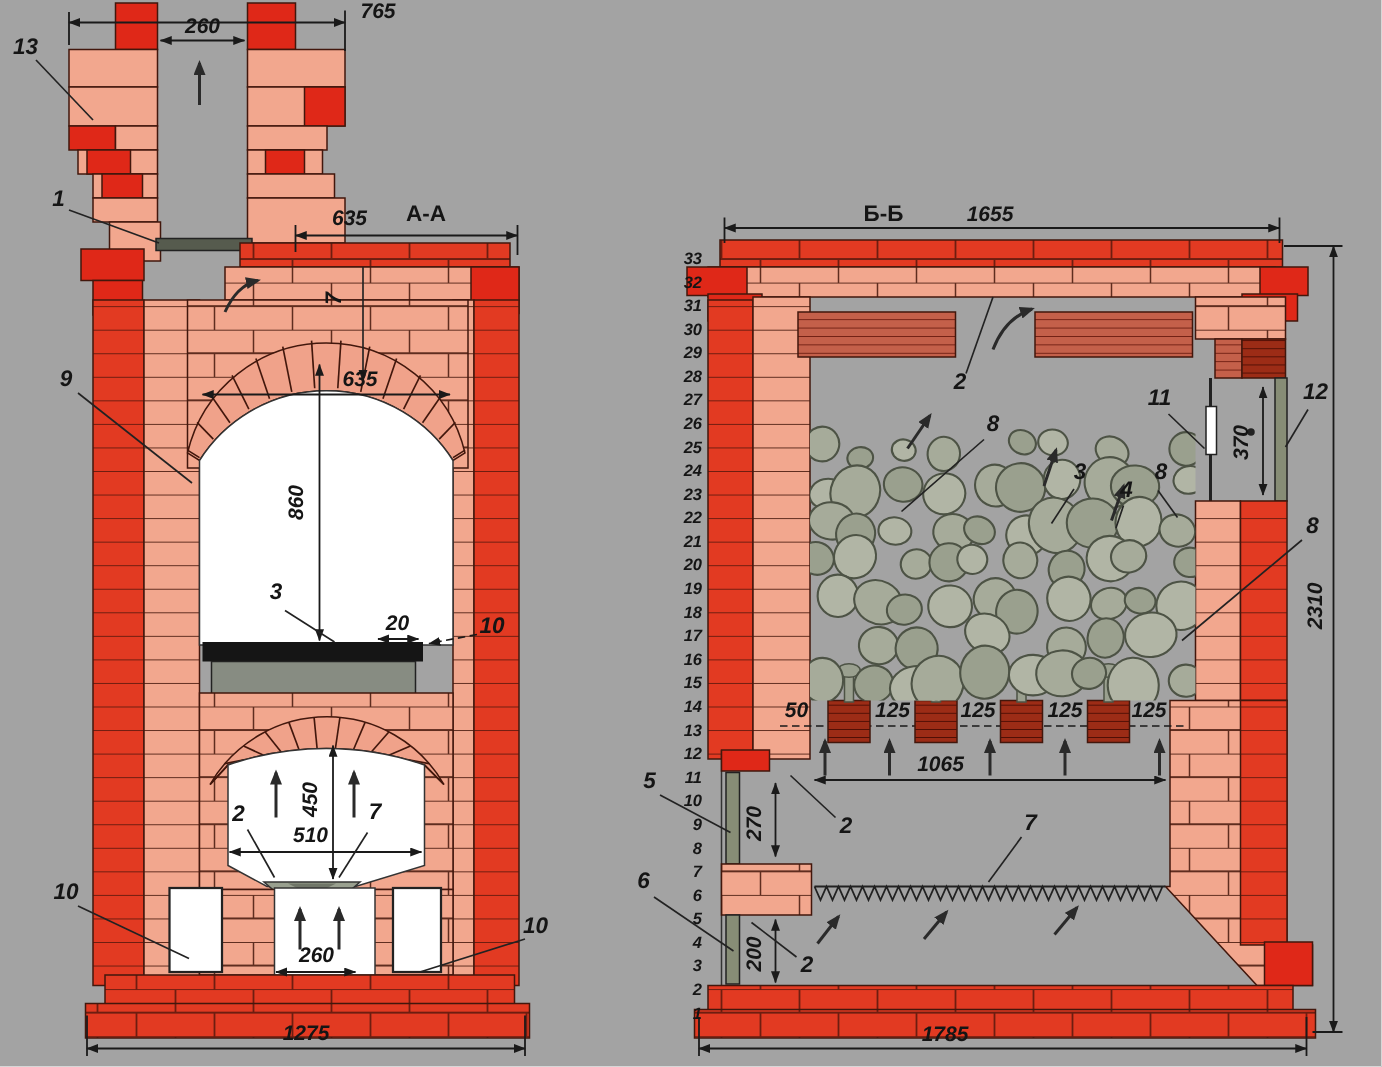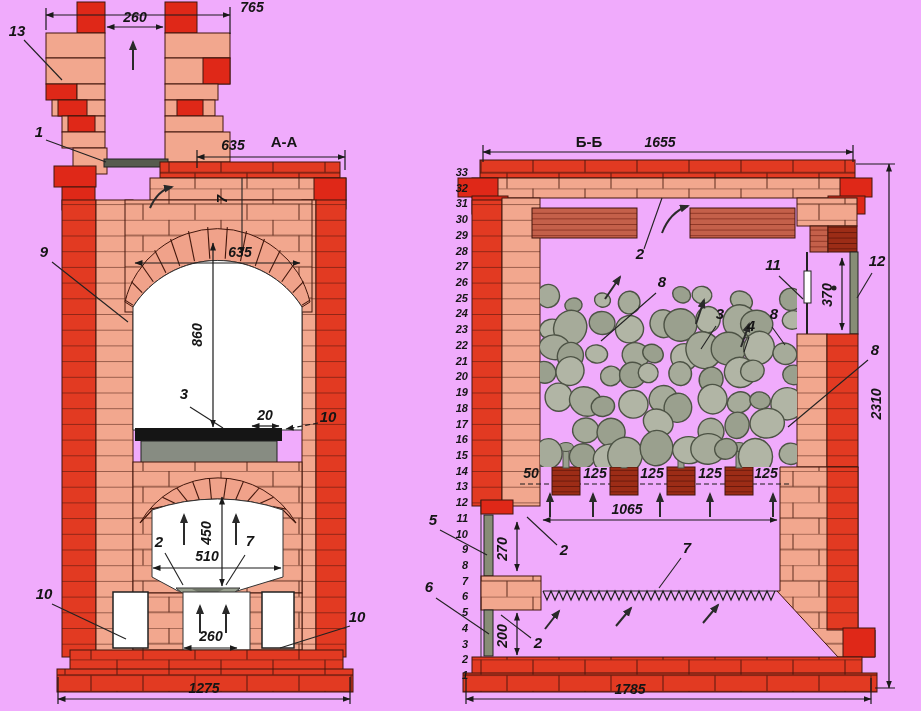--- a/index.html
+++ b/index.html
@@ -1,16 +1,16 @@
 <!DOCTYPE html>
 <html><head>
 <meta charset="utf-8">
 <style>
   html,body{margin:0;padding:0;background:#ffffff;}
-  .stage{width:921px;height:711px;background:#f0abfc;position:relative;overflow:hidden;}
+  .stage{width:921px;height:711px;background:#a3a3a3;position:relative;overflow:hidden;}
   svg{display:block;}
   .dim{font:italic 700 14px "Liberation Sans",sans-serif;fill:#151515;}
   .lbl{font:italic 700 15px "Liberation Sans",sans-serif;fill:#151515;}
   .sec{font:700 15px "Liberation Sans",sans-serif;fill:#151515;}
   .rownum{font:italic 700 11px "Liberation Sans",sans-serif;fill:#151515;}
   .dl{stroke:#1a1a1a;stroke-width:1.2;fill:none;}
   .dld{stroke:#1a1a1a;stroke-width:1.1;fill:none;stroke-dasharray:5 3;}
   .ldr{stroke:#222;stroke-width:1.1;fill:none;}
   .flow{stroke:#2a2a2a;stroke-width:2;fill:none;}
   .outl{stroke:#42170c;stroke-width:1;}

